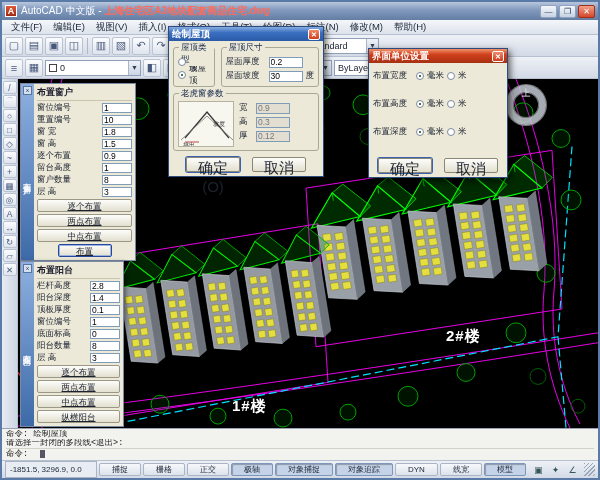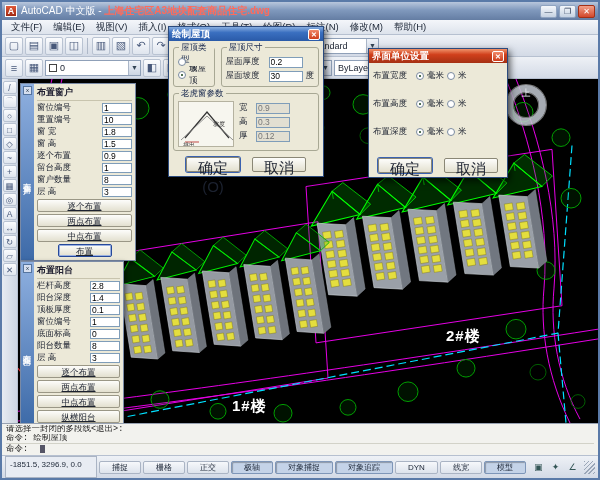--- a/index.html
+++ b/index.html
@@ -90,21 +90,21 @@
   .dbtn2.focus{box-shadow:0 0 0 1px #3a62b0;}
   
   .cmdbar{flex:0 0 30px;background:#f2f2ee;border-top:1px solid #98a2b2;
     font-family:"Liberation Mono",monospace;font-size:8.5px;color:#222;padding:1px 4px;
     display:flex;flex-direction:column;justify-content:space-between;}
   .cmdline{white-space:nowrap;overflow:hidden;height:9px;line-height:9px;}
   .cmd-prompt{display:flex;align-items:center;gap:12px;border-top:1px solid #d2d2c8;height:11px;}
   .caret{width:5px;height:8px;background:#556;}
   .statusbar{flex:0 0 17px;background:linear-gradient(#eef1f6,#d3dae6);border-top:1px solid #b6c0d0;
     display:flex;align-items:center;font-size:8px;padding:0 3px;gap:2px;color:#1c2636;}
-  .coords{background:#e8ecf3;border:1px solid #aab4c4;padding:2px 4px;height:22px;line-height:12px;min-width:92px;}
+  .coords{background:#e8ecf3;border:1px solid #aab4c4;padding:2px 4px;height:17px;line-height:12px;min-width:92px;}
   .toggle{height:13px;line-height:11px;padding:0 12px;border:1px solid #aab4c4;border-radius:2px;
     background:linear-gradient(#f6f8fb,#dde3ec);color:#1c2636;font-size:8px;}
   .toggle.on{background:#c4d3e8;border-color:#7e96b8;box-shadow:inset 1px 1px 1px rgba(0,0,0,.28);}
   .sicon{width:15px;height:13px;display:flex;align-items:center;justify-content:center;font-size:9px;
     color:#355;border:1px solid transparent;}
   .grip{margin-left:2px;width:11px;height:13px;
     background:repeating-linear-gradient(135deg,#9aa6b8 0 1px,transparent 1px 3px);}
   .spacer{flex:1;}
 </style>
 </head>
@@ -528,22 +528,22 @@
           <span>米</span>
       </div>
       <div class="dbtnrow" style="margin-top:5px">
         <button class="dbtn2 focus">确定</button>
         <button class="dbtn2">取消</button>
       </div>
     </div>
   </div>
 
   <div class="cmdbar">
+    <div class="cmdline">命令: 绘制屋顶</div>
     <div class="cmdline">请选择一封闭的多段线&lt;退出&gt;:</div>
-    <div class="cmdline">命令: 绘制屋顶</div>
     <div class="cmd-prompt">
       <span>命令:</span>
       <span class="caret"></span>
     </div>
   </div>
 
   <div class="statusbar">
     <span class="coords">-1851.5, 3296.9, 0.0</span>
     <span class="toggle">捕捉</span>
     <span class="toggle">栅格</span>

